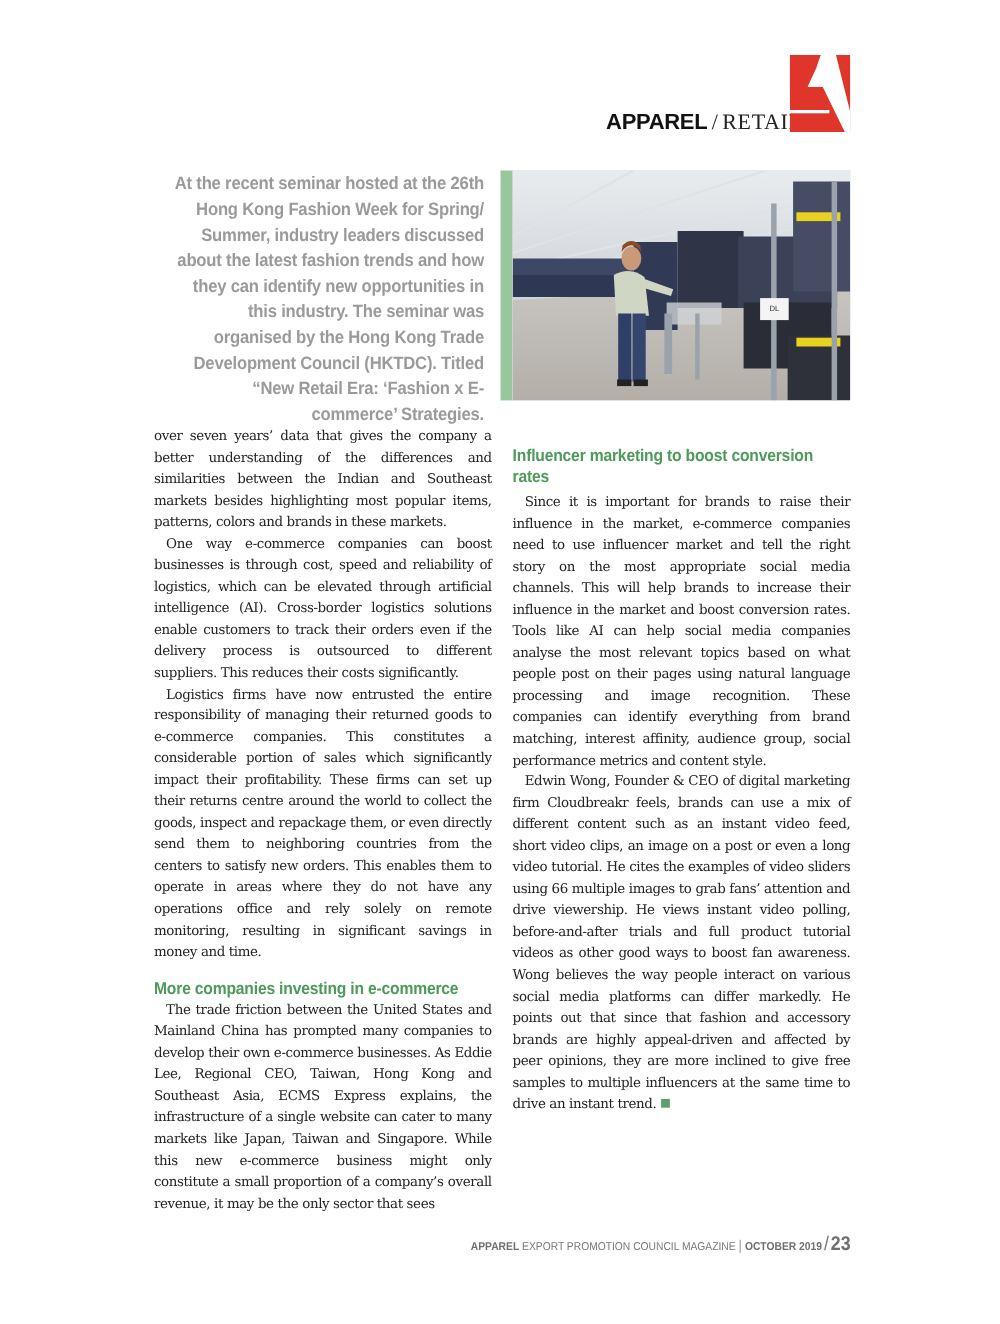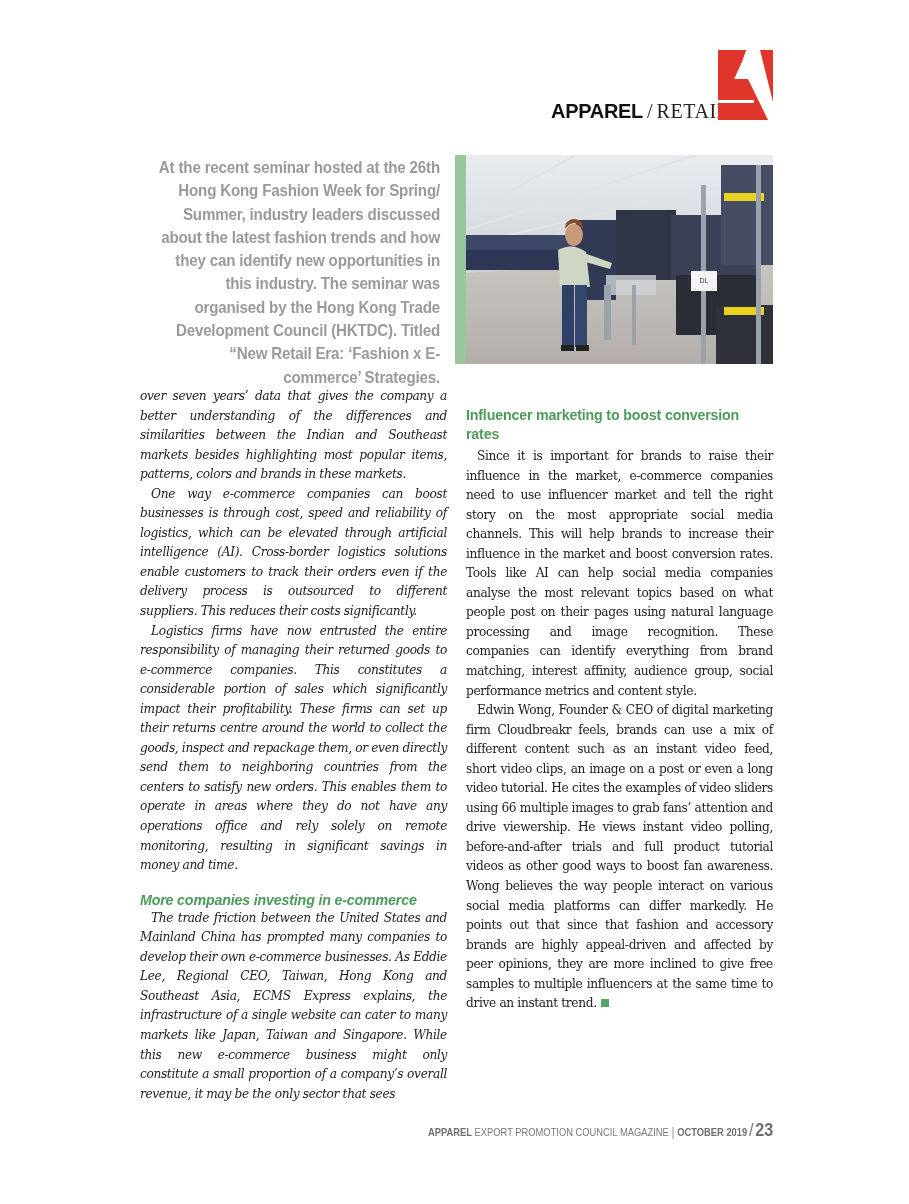--- a/index.html
+++ b/index.html
@@ -32,21 +32,21 @@
 
     #photo-accent { left: 455px; top: 155px; width: 11px; height: 209px; background: #99c69a; }
     #photo { left: 466px; top: 155px; width: 307px; height: 209px; overflow: hidden; background: #cfcfcf; }
 
     
     .col {
       width: 307px;
       font-family: "DejaVu Serif", serif; font-size: 12.2px; line-height: 19.55px;
       color: #222; letter-spacing: -0.35px;
     }
-    #col-left { left: 140px; top: 387px; font-style: italic; }
+    #col-left { left: 140px; top: 387px; }
     #col-right { left: 466px; top: 387px; }
     .col p { margin: 0; text-align: justify; text-indent: 11px; }
     .col p.noindent { text-indent: 0; }
     .col h2 {
       margin: 0; font-family: "Liberation Sans", sans-serif; font-weight: bold; font-size: 15.5px; line-height: 19px;
       color: #4d9a5a; letter-spacing: -0.2px; transform: scaleX(0.92); transform-origin: left top; width: 330px;
     }
     .col .gap { height: 19px; }
     .end-mark { display: inline-block; width: 8px; height: 8px; background: #5aa26a; margin-left: 4px; vertical-align: 0; }
 

